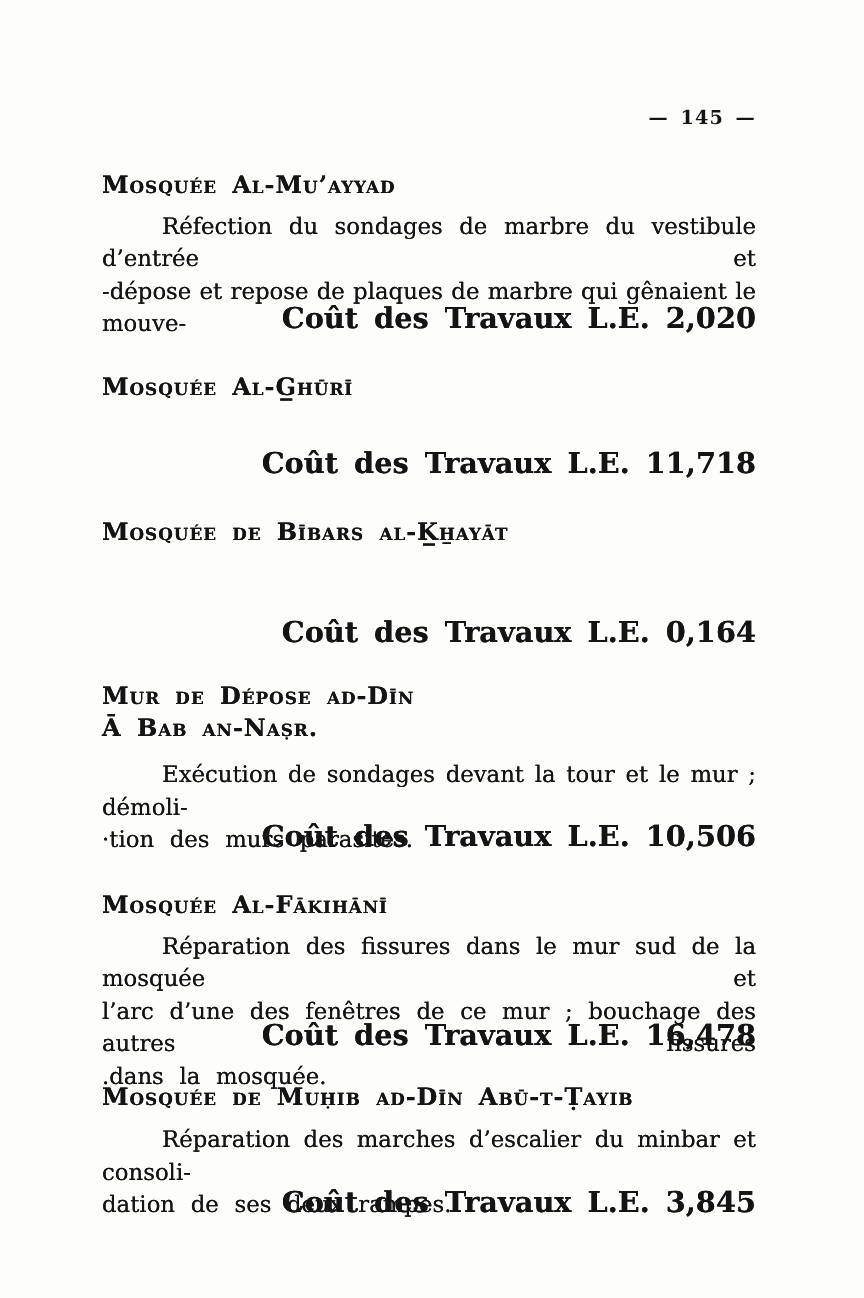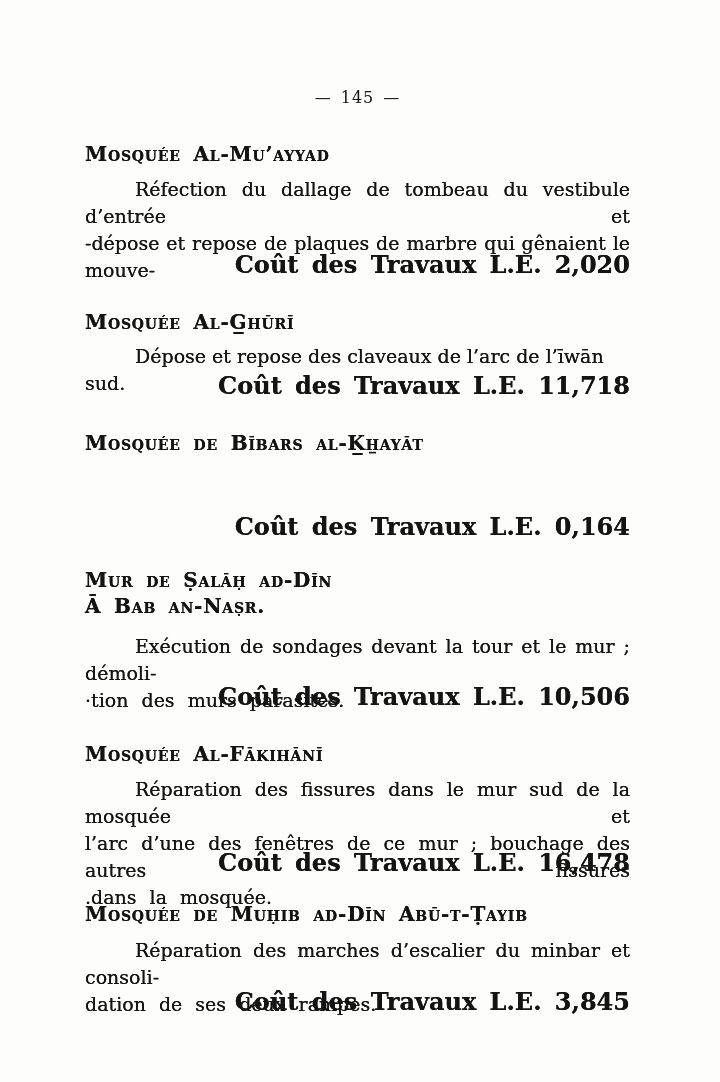--- a/index.html
+++ b/index.html
@@ -8,22 +8,22 @@
     width:720px; height:1082px;
     margin:0 auto;
     background:#fdfdfc;
     color:#141414;
     font-family:"DejaVu Serif", serif;
     overflow:hidden;
   }
   .block { position:absolute; left:85px; width:545px; }
 
   .pagenum {
-    text-align:center;
-    font-weight:normal;
+    text-align:right;
+    font-weight:bold;
     font-size:16px;
     letter-spacing:1px;
     word-spacing:3px;
   }
 
   .heading {
     text-align:left;
     font-variant:small-caps;
     font-weight:bold;
     font-size:20px;
@@ -53,36 +53,33 @@
 </style>
 </head>
 <body>
 
 <div class="page">
 
   <div class="block pagenum" style="top:88px">— 145 —</div>
 
   <div class="block heading" style="top:141px">Mosquée Al-Mu’ayyad</div>
   <div class="block para" style="top:176px">
-    <div class="line j first">Réfection du dallage de tombeau du vestibule d’entrée et</div>
+    <div class="line j first">Réfection du sondages de marbre du vestibule d’entrée et</div>
     <div class="line j">-dépose et repose de plaques de marbre qui gênaient le mouve-</div>
   </div>
   <div class="block cost" style="top:250px">Coût des Travaux L.E. 2,020</div>
 
   <div class="block heading" style="top:309px">Mosquée Al-G̲hūrī</div>
-  <div class="block para" style="top:343px">
-    <div class="line first">Dépose et repose des claveaux de l’arc de l’īwān sud.</div>
-  </div>
   <div class="block cost" style="top:371px">Coût des Travaux L.E. 11,718</div>
 
   <div class="block heading" style="top:430px">Mosquée de Bībars al-K̲h̲ayāt</div>
   <div class="block cost" style="top:512px">Coût des Travaux L.E. 0,164</div>
 
   <div class="block heading" style="top:567px">
-    <div>Mur de Ṣalāḥ ad-Dīn</div>
+    <div>Mur de Dépose ad-Dīn</div>
     <div>Ā Bab an-Naṣr.</div>
   </div>
   <div class="block para" style="top:633px">
     <div class="line j first">Exécution de sondages devant la tour et le mur ; démoli-</div>
     <div class="line last">·tion des murs parasites.</div>
   </div>
   <div class="block cost" style="top:682px">Coût des Travaux L.E. 10,506</div>
 
   <div class="block heading" style="top:741px">Mosquée Al-Fākihānī</div>
   <div class="block para" style="top:776px">

